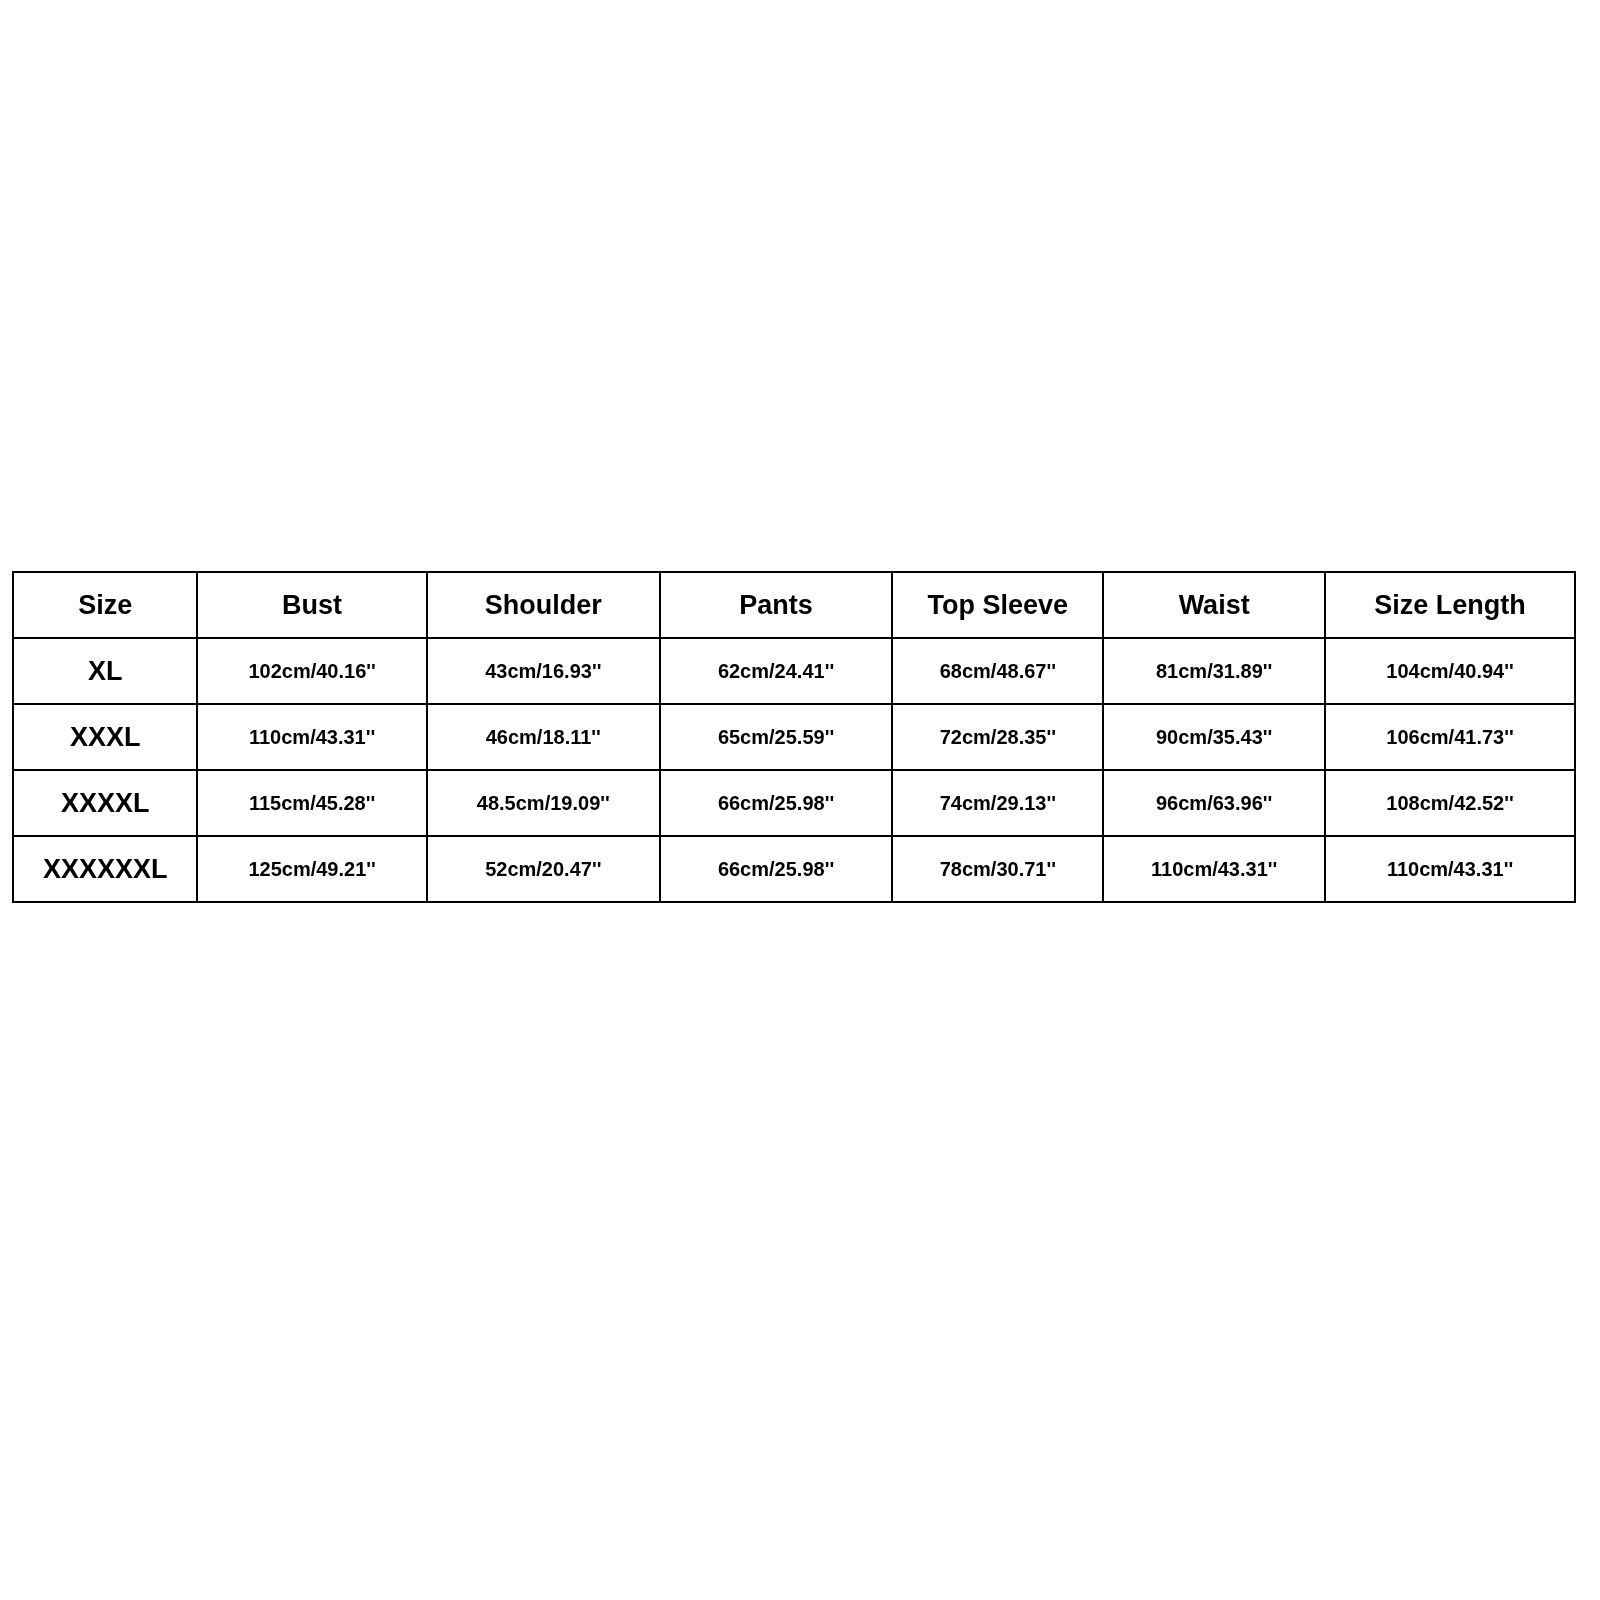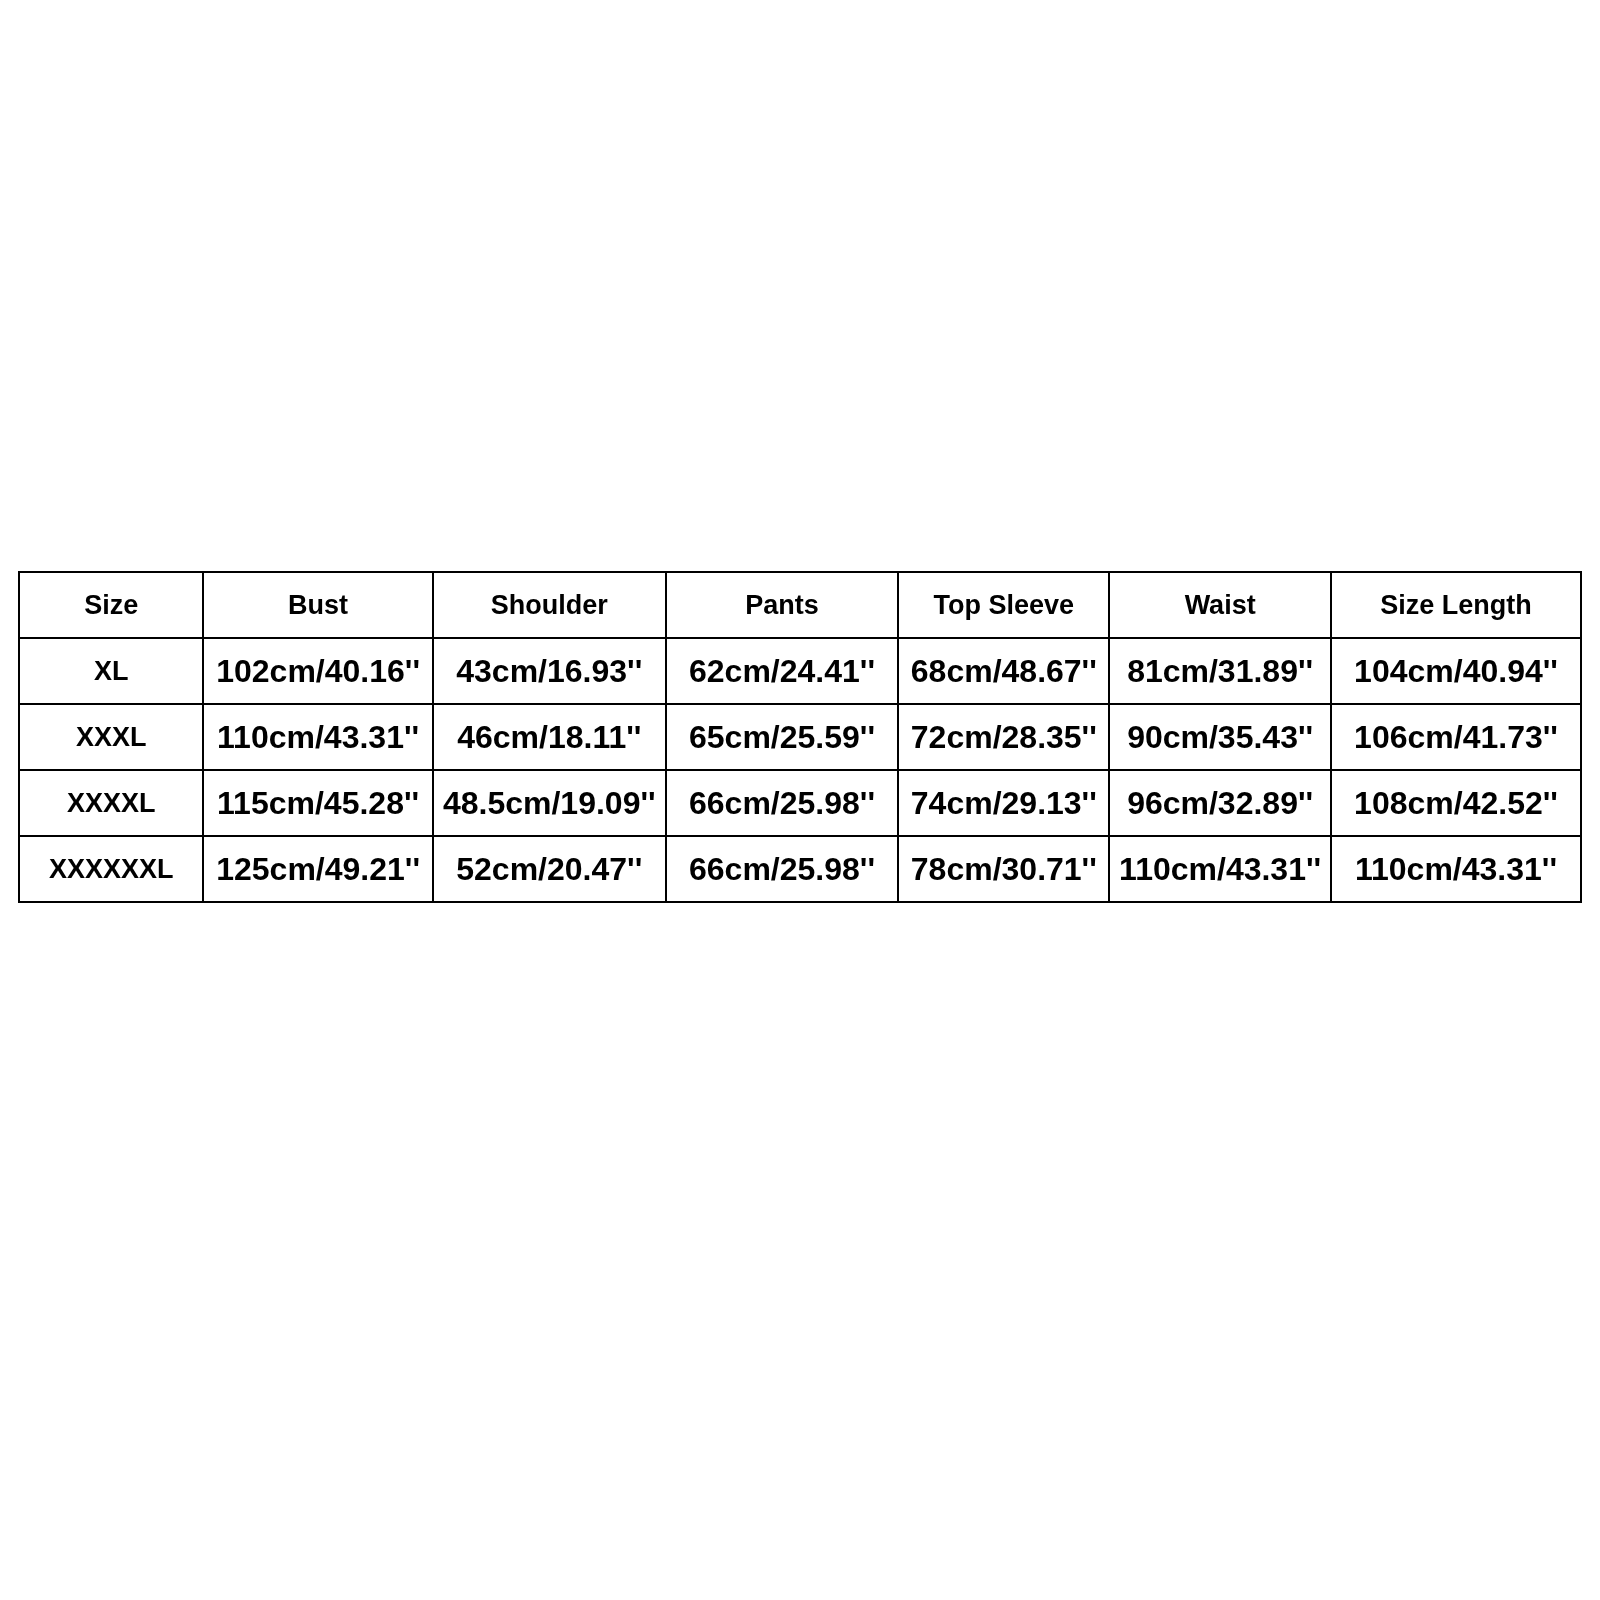--- a/index.html
+++ b/index.html
@@ -9,21 +9,21 @@
   }
   body {
     width: 1600px;
     height: 1600px;
     position: relative;
     font-family: "Liberation Sans", sans-serif;
     overflow: hidden;
   }
   #size-chart-wrapper {
     position: absolute;
-    left: 18px;
+    left: 12px;
     top: 571px;
     width: 1564px;
   }
   table.size-chart {
     border-collapse: collapse;
     width: 100%;
     table-layout: fixed;
   }
   table.size-chart th,
   table.size-chart td {
@@ -33,21 +33,21 @@
     color: #000000;
     font-weight: bold;
     height: 64px;
     padding: 0 4px;
     white-space: nowrap;
   }
   table.size-chart th {
     font-size: 27px;
   }
   table.size-chart td {
-    font-size: 32px;
+    font-size: 20px;
   }
   table.size-chart td.size-cell,
   table.size-chart th.size-head {
     font-size: 27px;
   }
   col.col-size { width: 11.8%; }
   col.col-bust { width: 14.7%; }
   col.col-shoulder { width: 14.9%; }
   col.col-sleeve { width: 14.9%; }
   col.col-toplen { width: 13.5%; }
@@ -97,21 +97,21 @@
         <td>72cm/28.35''</td>
         <td>90cm/35.43''</td>
         <td>106cm/41.73''</td>
       </tr>
       <tr>
         <td class="size-cell">XXXXL</td>
         <td>115cm/45.28''</td>
         <td>48.5cm/19.09''</td>
         <td>66cm/25.98''</td>
         <td>74cm/29.13''</td>
-        <td>96cm/32.89''</td>
+        <td>96cm/63.96''</td>
         <td>108cm/42.52''</td>
       </tr>
       <tr>
         <td class="size-cell">XXXXXXL</td>
         <td>125cm/49.21''</td>
         <td>52cm/20.47''</td>
         <td>66cm/25.98''</td>
         <td>78cm/30.71''</td>
         <td>110cm/43.31''</td>
         <td>110cm/43.31''</td>

